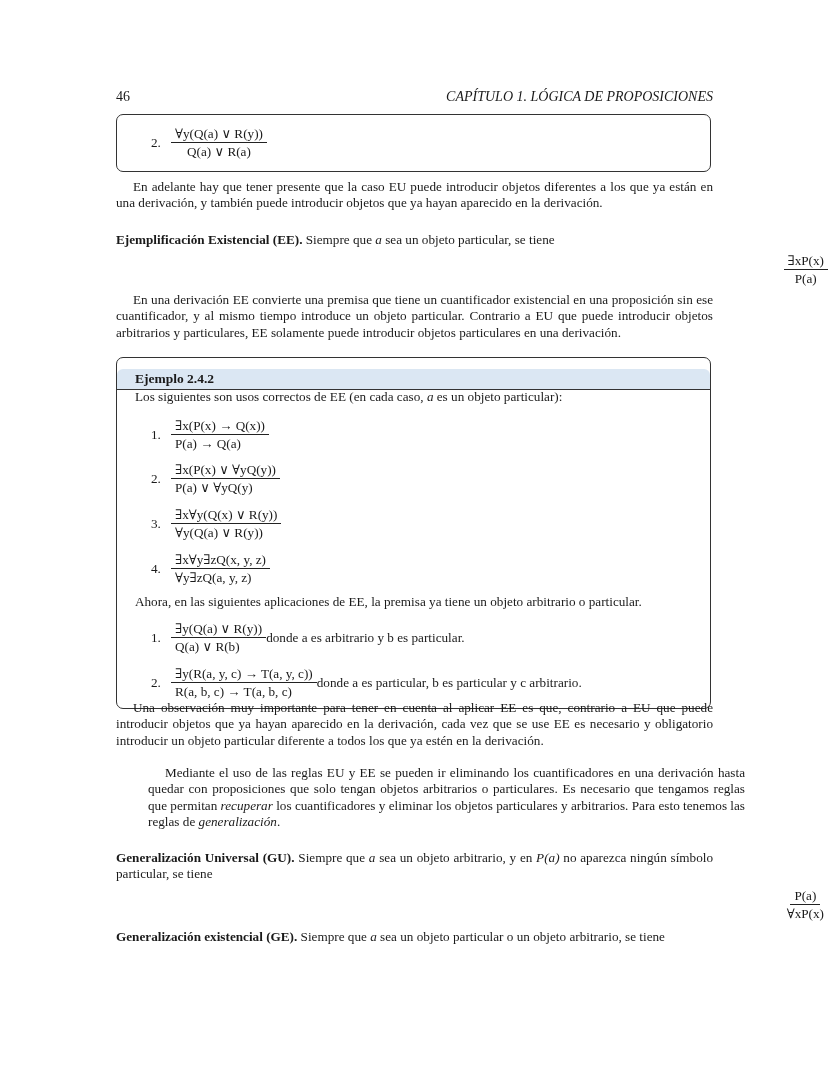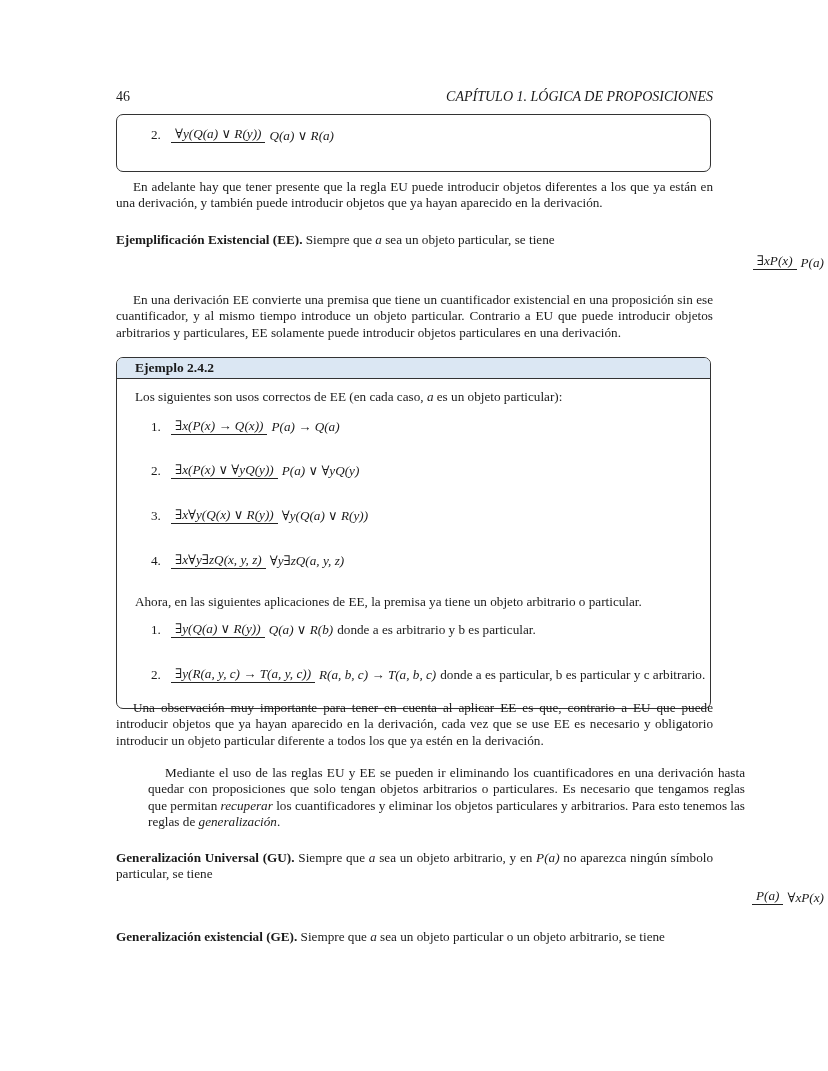--- a/index.html
+++ b/index.html
@@ -6,24 +6,24 @@
   body { width:828px; height:1071px; position:relative; overflow:hidden;
          font-family:"Liberation Serif","DejaVu Serif",serif; color:#1a1a1a; font-size:13.2px; }
   .abs { position:absolute; }
   .page-num { left:116px; top:89px; font-size:14px; }
   .running-head { right:115px; top:89px; font-size:14px; font-style:italic; }
   .para { position:absolute; left:116px; width:597px; line-height:16.3px; text-align:justify; }
   .indent { text-indent:17px; }
   .bold { font-weight:bold; }
   .it { font-style:italic; }
   .box { position:absolute; left:116px; width:595px; border:1.6px solid #333; border-radius:7px; background:#fff; box-sizing:border-box; }
-  .box-head { background:#dbe7f3; border-bottom:1.2px solid #333; border-radius:6px 6px 0 0; height:20px; line-height:20px; padding-left:18px; font-weight:bold; font-size:13.5px; }
+  .box-head { background:#dbe7f3; border-bottom:1.2px solid #333; border-radius:6px 6px 0 0; height:20px; line-height:20px; padding-left:18px; font-weight:bold; font-size:13.5px;margin-top:11px; }
   .item { position:absolute; display:flex; align-items:center; }
   .item-num { width:20px; text-align:left; }
-  .frac { display:inline-flex; flex-direction:row; align-items:center; font-style:italic; line-height:15px; }
+  .frac { display:inline-flex; flex-direction:column; align-items:center; line-height:15px; }
   .frac .num { padding:0 4px 1px 4px; border-bottom:1px solid #222; }
   .frac .den { padding:1px 4px 0 4px; align-self:flex-start; }
   .frac.center .den { align-self:center; }
   .after { margin-left:0; }
   .centered-frac { position:absolute; left:0; width:828px; display:flex; justify-content:flex-end; }
 </style>
 </head>
 <body>
 
 <div class="abs page-num">46</div>
@@ -32,21 +32,21 @@
 <div class="box" style="top:114px; height:58px;">
   <div class="item" style="left:34px; top:11px;">
     <span class="item-num">2.</span>
     <span class="frac center">
       <span class="num">∀y(Q(a) ∨ R(y))</span>
       <span class="den">Q(a) ∨ R(a)</span>
     </span>
   </div>
 </div>
 
-<div class="para indent" style="top:179px;">En adelante hay que tener presente que la regla EU puede introducir objetos diferentes a los que ya están en una derivación, y también puede introducir objetos que ya hayan aparecido en la derivación.</div>
+<div class="para indent" style="top:179px;">En adelante hay que tener presente que la caso EU puede introducir objetos diferentes a los que ya están en una derivación, y también puede introducir objetos que ya hayan aparecido en la derivación.</div>
 
 <div class="para" style="top:232px;">
   <span class="bold">Ejemplificación Existencial (EE).</span><span> Siempre que </span><span class="it">a</span><span> sea un objeto particular, se tiene</span>
 </div>
 <div class="centered-frac" style="top:253px;">
   <span class="frac center">
     <span class="num">∃xP(x)</span>
     <span class="den">P(a)</span>
   </span>
 </div>

